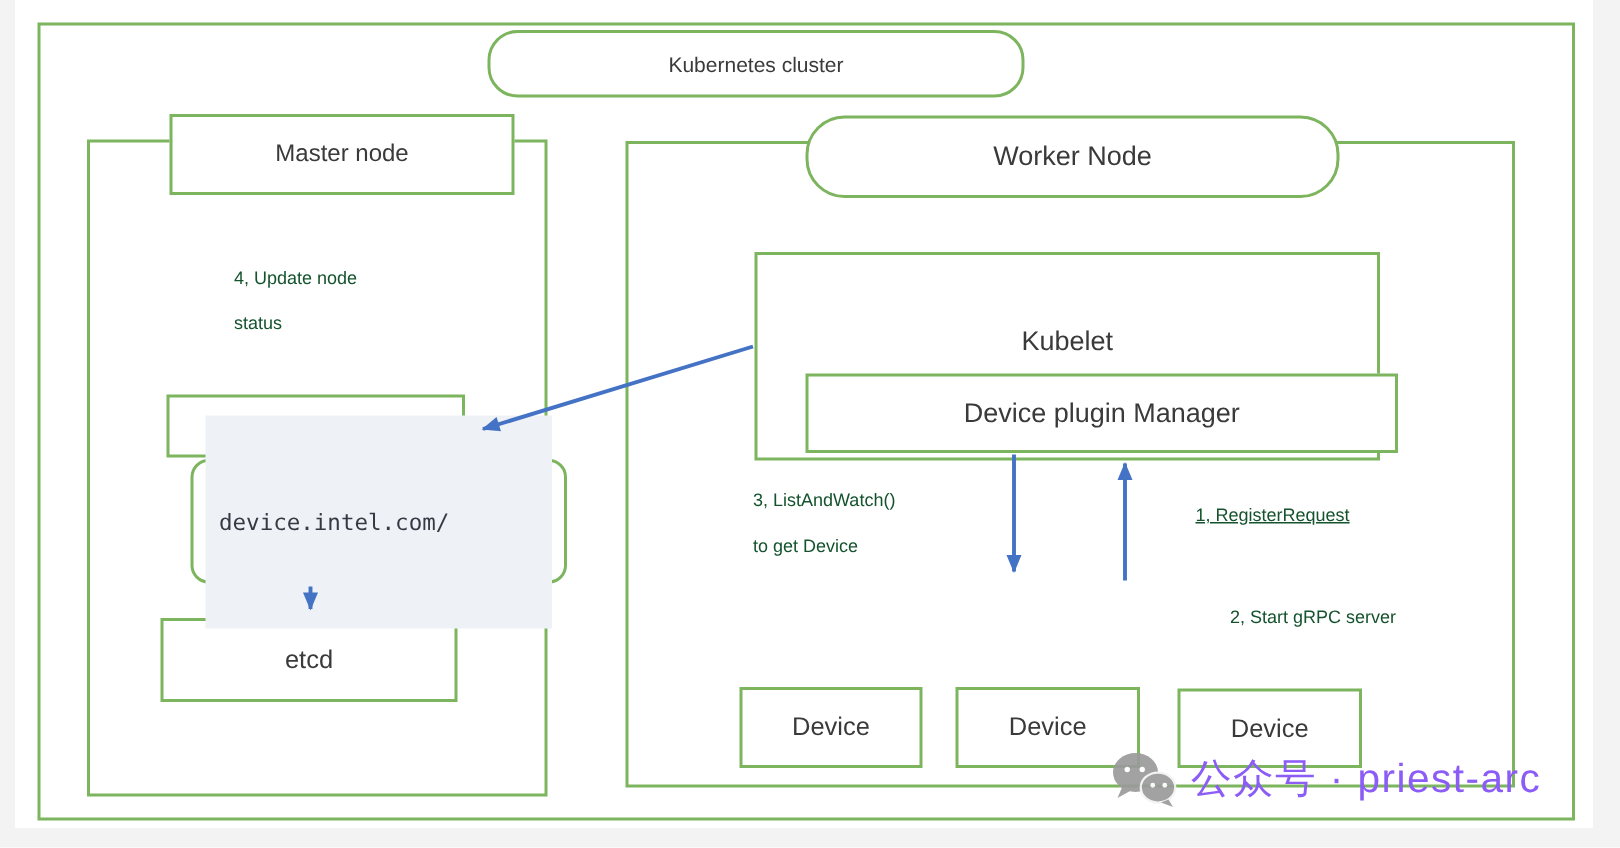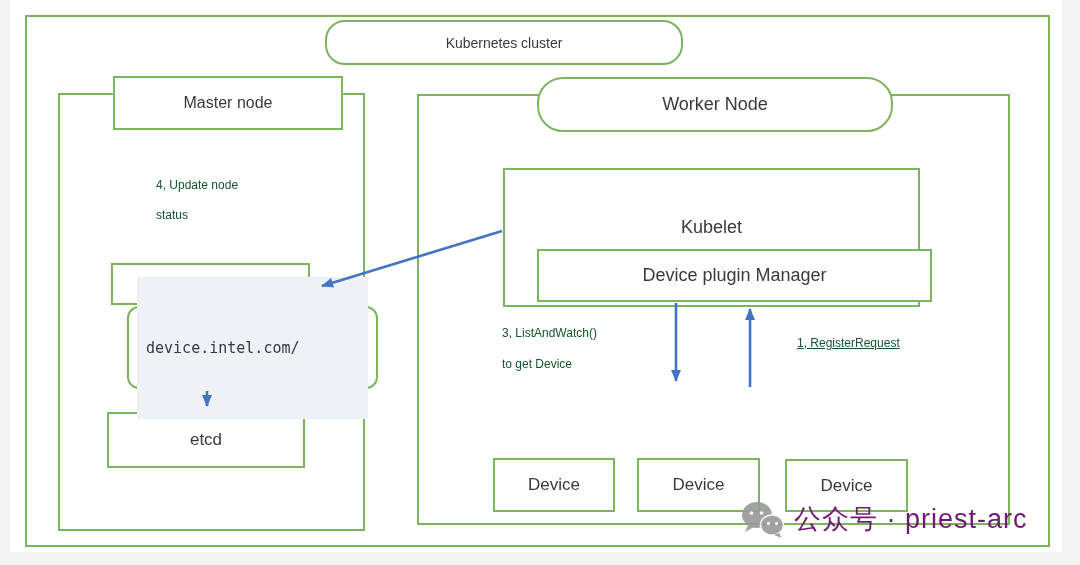--- a/index.html
+++ b/index.html
@@ -69,21 +69,21 @@
   .device-2{left:637px;top:458px;width:123px;height:54px;}
   .device-3{left:785px;top:459px;width:123px;height:53px;}
   .note-update{left:116px;top:170px;}
   .note-step3{left:462px;top:318px;line-height:31px;}
   .note-step1{left:757px;top:328px;text-decoration:underline;}
   .note-step2{left:780px;top:396px;}
   .arrow-layer{position:absolute;left:0;top:0;width:1080px;height:565px;z-index:5;pointer-events:none;}
   .watermark{
     position:absolute;left:738px;top:500px;z-index:9;
     display:flex;align-items:center;gap:8px;
-    color:#701a75;font-size:27px;letter-spacing:1px;
+    color:#8b5cf6;font-size:27px;letter-spacing:1px;
     white-space:nowrap;
   }
   .wm-icon{flex:0 0 auto;opacity:0.92;}
 </style>
 </head>
 <body>
 
 <div class="canvas">
   <div class="card"></div>
 
@@ -115,20 +115,21 @@
     <div class="kubelet-title">Kubelet</div>
   </div>
   <div class="gbox label-center dpm-box">Device plugin Manager</div>
 
 
   <div class="annot note-step3">
     <div>3, ListAndWatch()</div>
     <div>to get Device</div>
   </div>
   <div class="annot note-step1">1, RegisterRequest</div>
+  <div class="annot note-step2">2, Start gRPC server</div>
 
   <div class="gbox label-center device-1">Device</div>
   <div class="gbox label-center device-2">Device</div>
   <div class="gbox label-center device-3">Device</div>
 
   <svg class="arrow-layer" viewBox="0 0 1080 565" xmlns="http://www.w3.org/2000/svg">
     <defs>
       <marker id="ah" markerUnits="userSpaceOnUse" markerWidth="16" markerHeight="14" refX="12" refY="6" orient="auto">
         <path d="M1,1 L13,6 L1,11 Z" fill="#4472c4"></path>
       </marker>

